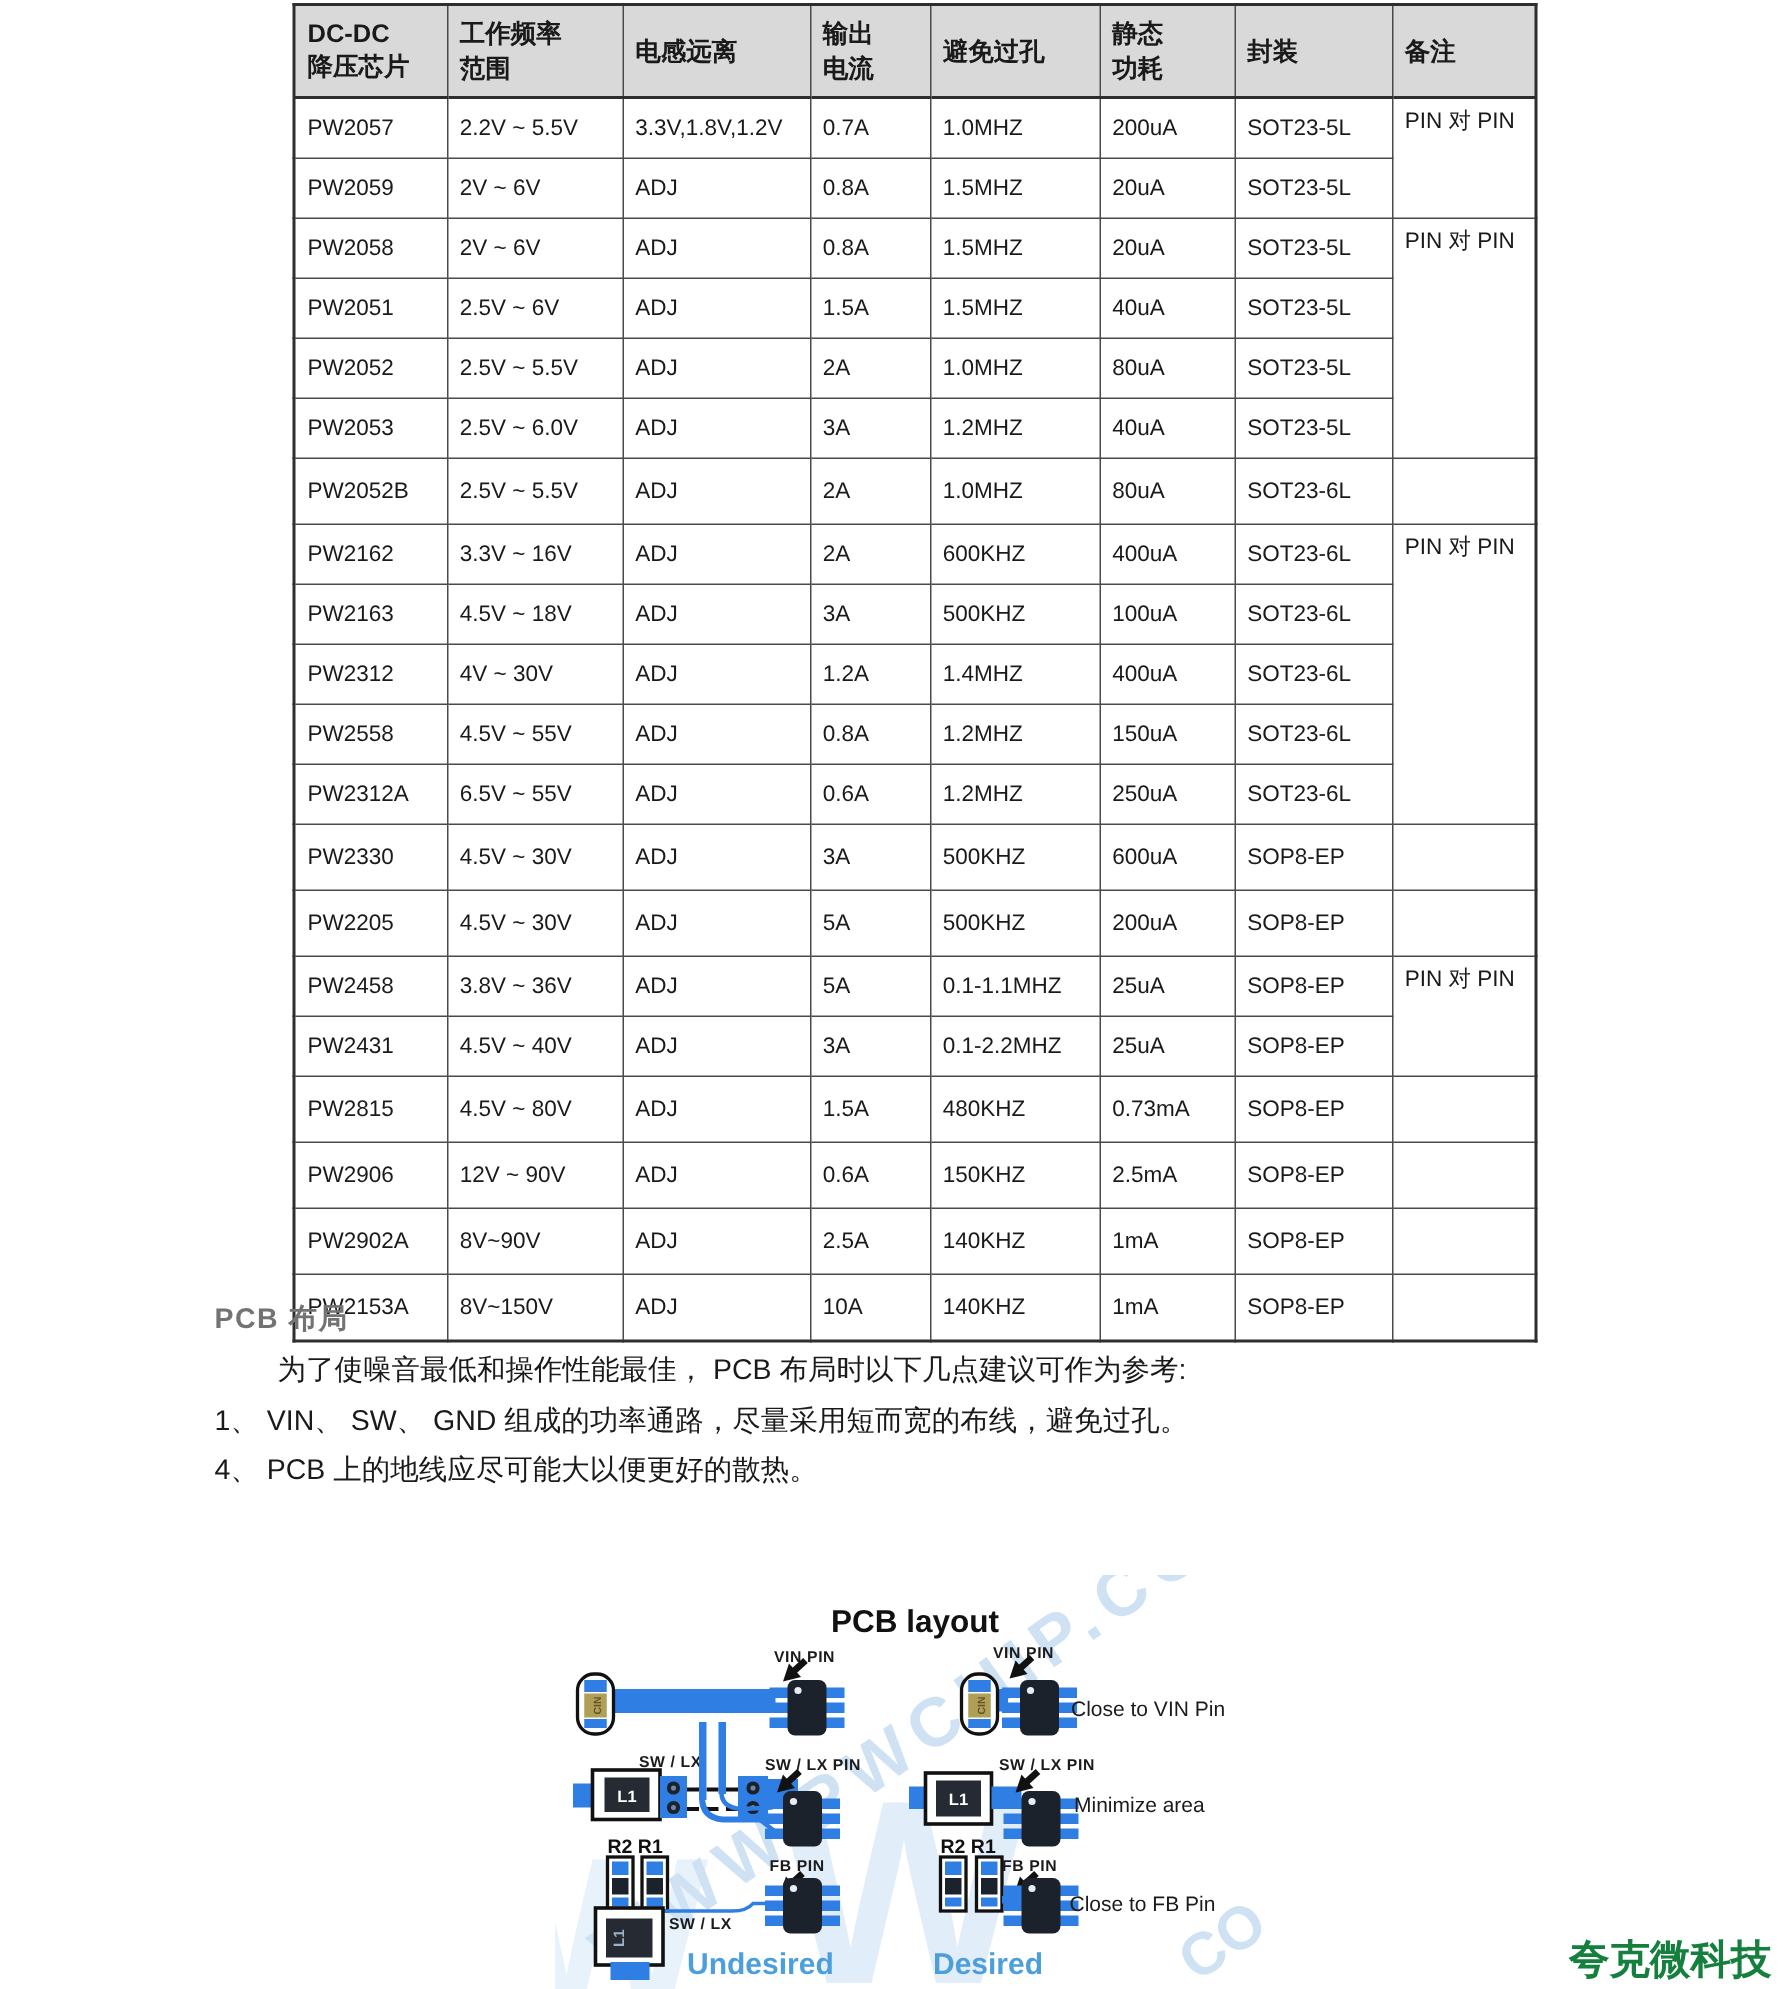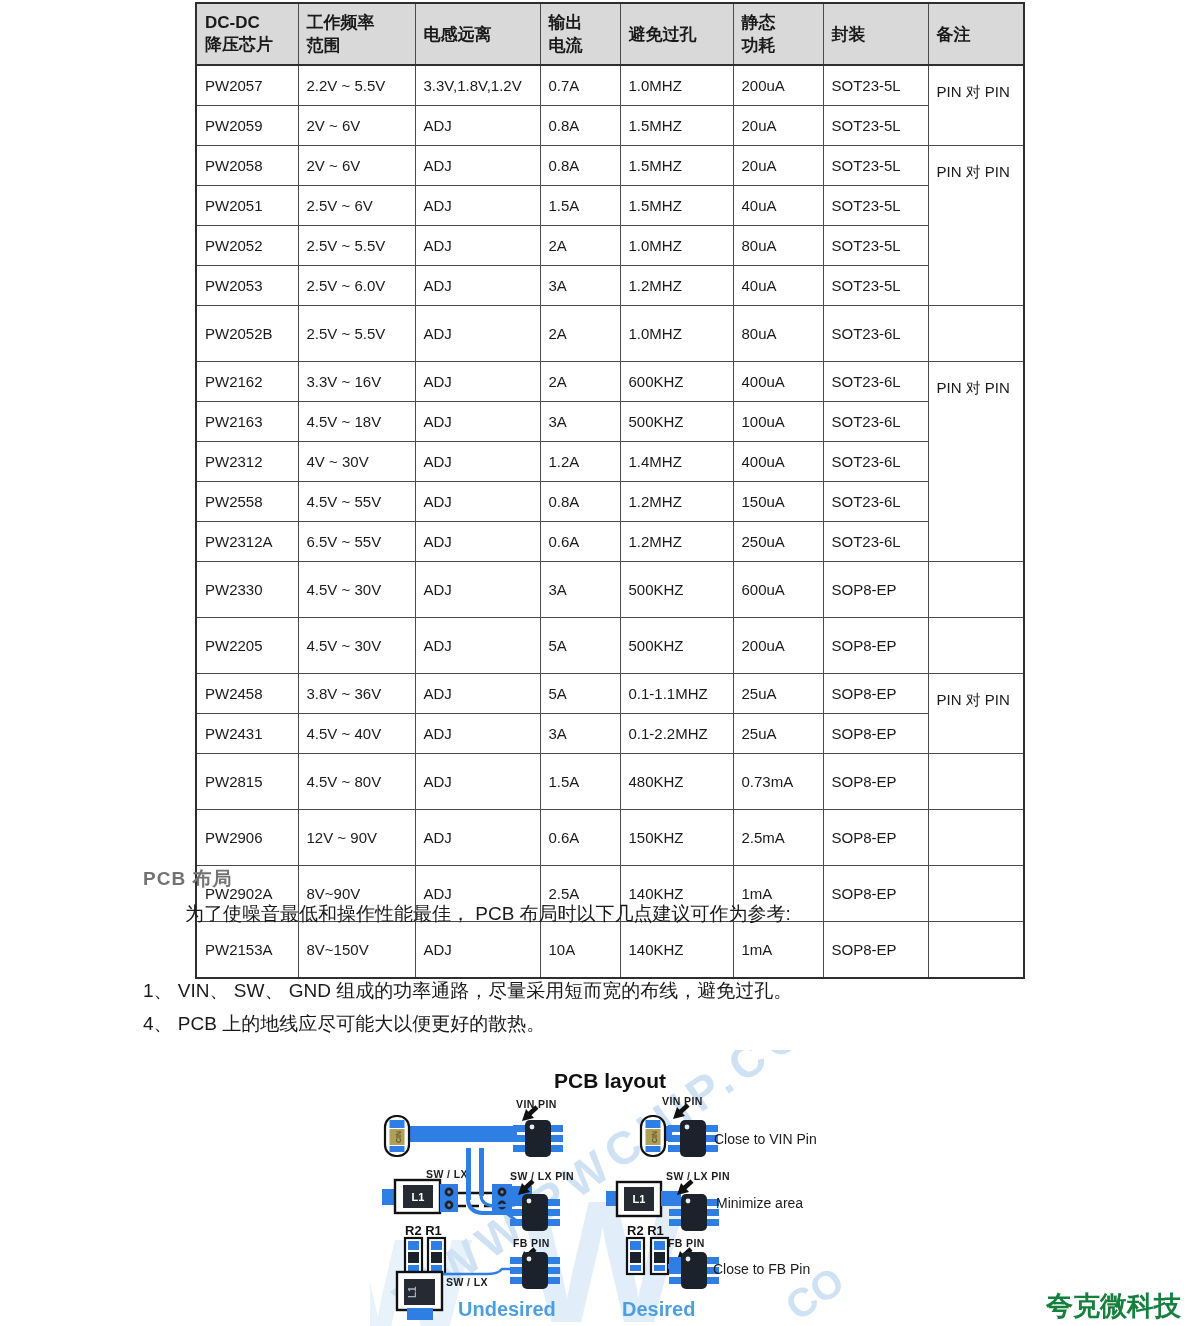--- a/index.html
+++ b/index.html
@@ -9,27 +9,27 @@
   
   .chip-table{position:absolute;left:195px;top:2px;width:828px;border-collapse:collapse;
               table-layout:fixed;font-size:15px;color:#1a1a1a;}
   .chip-table,.chip-table th,.chip-table td{border:1px solid #4a4a4a;}
   .chip-table{border:2px solid #2e2e2e;}
   .chip-table thead th{background:#d9d9d9;font-weight:bold;text-align:left;
                        padding:6px 8px;height:48px;white-space:pre-line;vertical-align:middle;
                        border-bottom:2px solid #2e2e2e;font-size:17px;}
   .chip-table tbody td{height:37px;padding:1px 8px;text-align:left;vertical-align:middle;
                        background:#ffffff;}
-  .chip-table tbody td.remark{vertical-align:top;padding-top:17px;}
+  .chip-table tbody td.remark{vertical-align:top;padding-top:5px;}
 
   
   .pcb-heading{position:absolute;left:143px;top:866px;font-size:19px;font-weight:bold;
                color:#737373;letter-spacing:1px;}
   .pcb-intro{position:absolute;left:143px;top:899px;font-size:19px;line-height:30px;width:980px;margin-left:42px;}
-  .pcb-guidelines{position:absolute;left:143px;top:931px;font-size:19px;width:1000px;margin-top:43px;}
+  .pcb-guidelines{position:absolute;left:143px;top:931px;font-size:19px;width:1000px;}
   .pcb-guidelines div{height:33px;line-height:33px;}
 
   
   .diagram{position:absolute;left:370px;top:1050px;width:480px;height:276px;}
   .diagram svg{display:block;}
   svg text{font-family:"Liberation Sans","DejaVu Sans",sans-serif;}
   .lbl{font-size:10.5px;font-weight:bold;fill:#1b1b1b;letter-spacing:.4px;}
   .note{font-size:14px;fill:#1b1b1b;font-weight:500;}
   .verdict{font-size:20px;font-weight:bold;fill:#4d9fdc;}
   .refdes{font-size:13px;font-weight:bold;fill:#111;}

